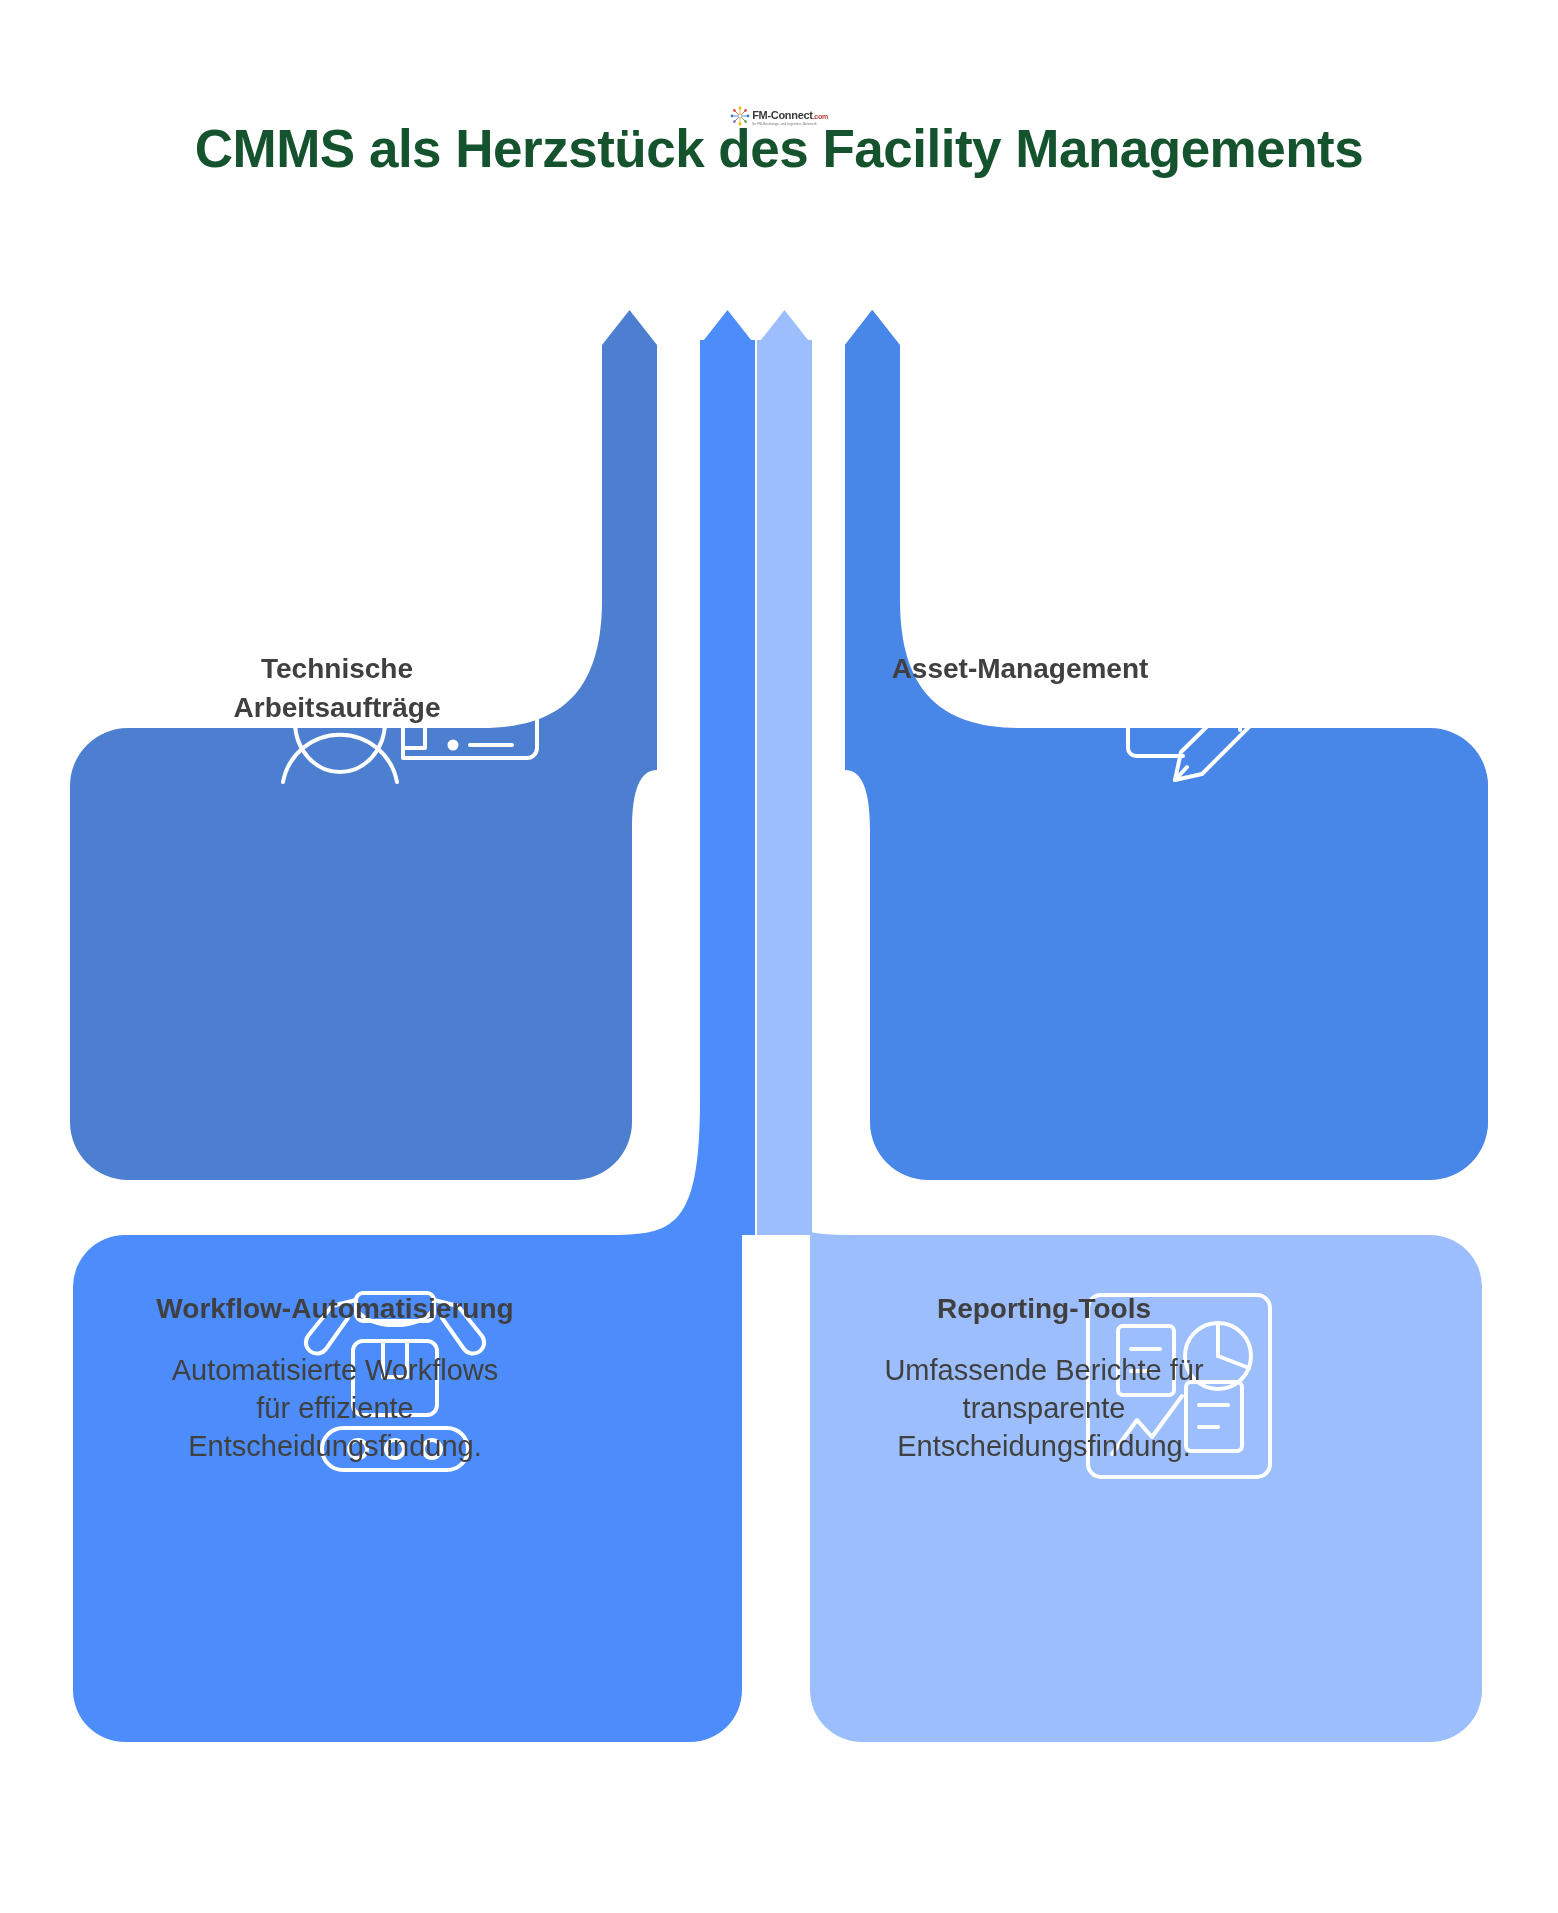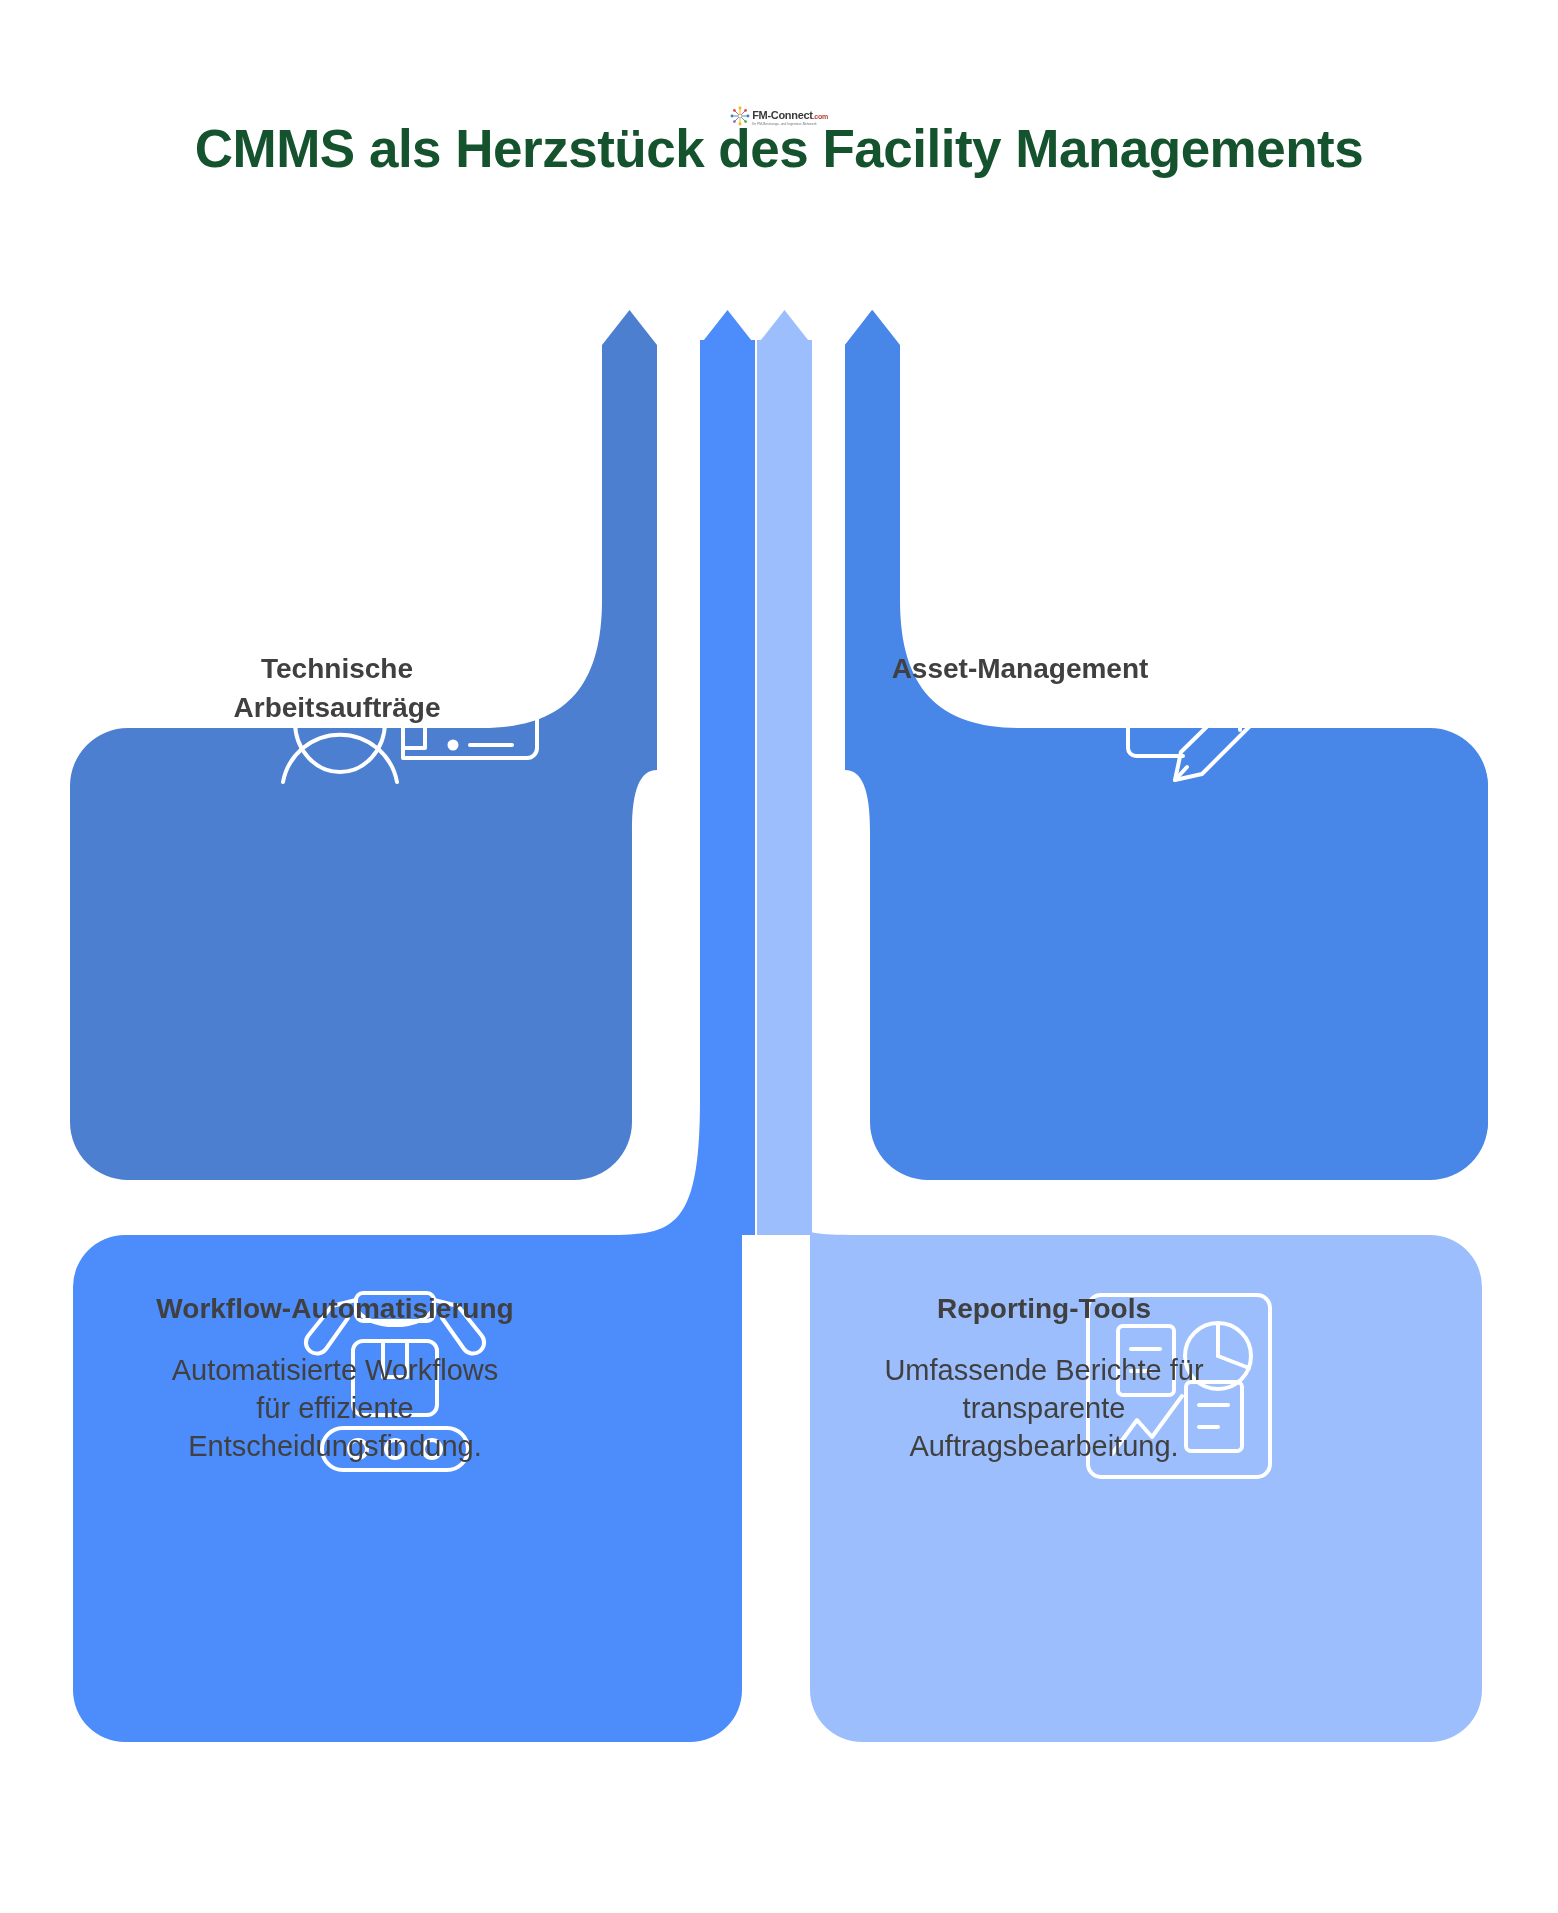--- a/index.html
+++ b/index.html
@@ -352,14 +352,14 @@
   <div class="card-title">Workflow-Automatisierung</div>
   <div class="card-desc">Automatisierte Workflows
 für effiziente
 Entscheidungsfindung.</div>
 </div>
 
 <div class="card-content" id="card-text-reporting-tools">
   <div class="card-title">Reporting-Tools</div>
   <div class="card-desc">Umfassende Berichte für
 transparente
-Auftragsbearbeitung.</div>
+Entscheidungsfindung.</div>
 </div>
 
 </body></html>

